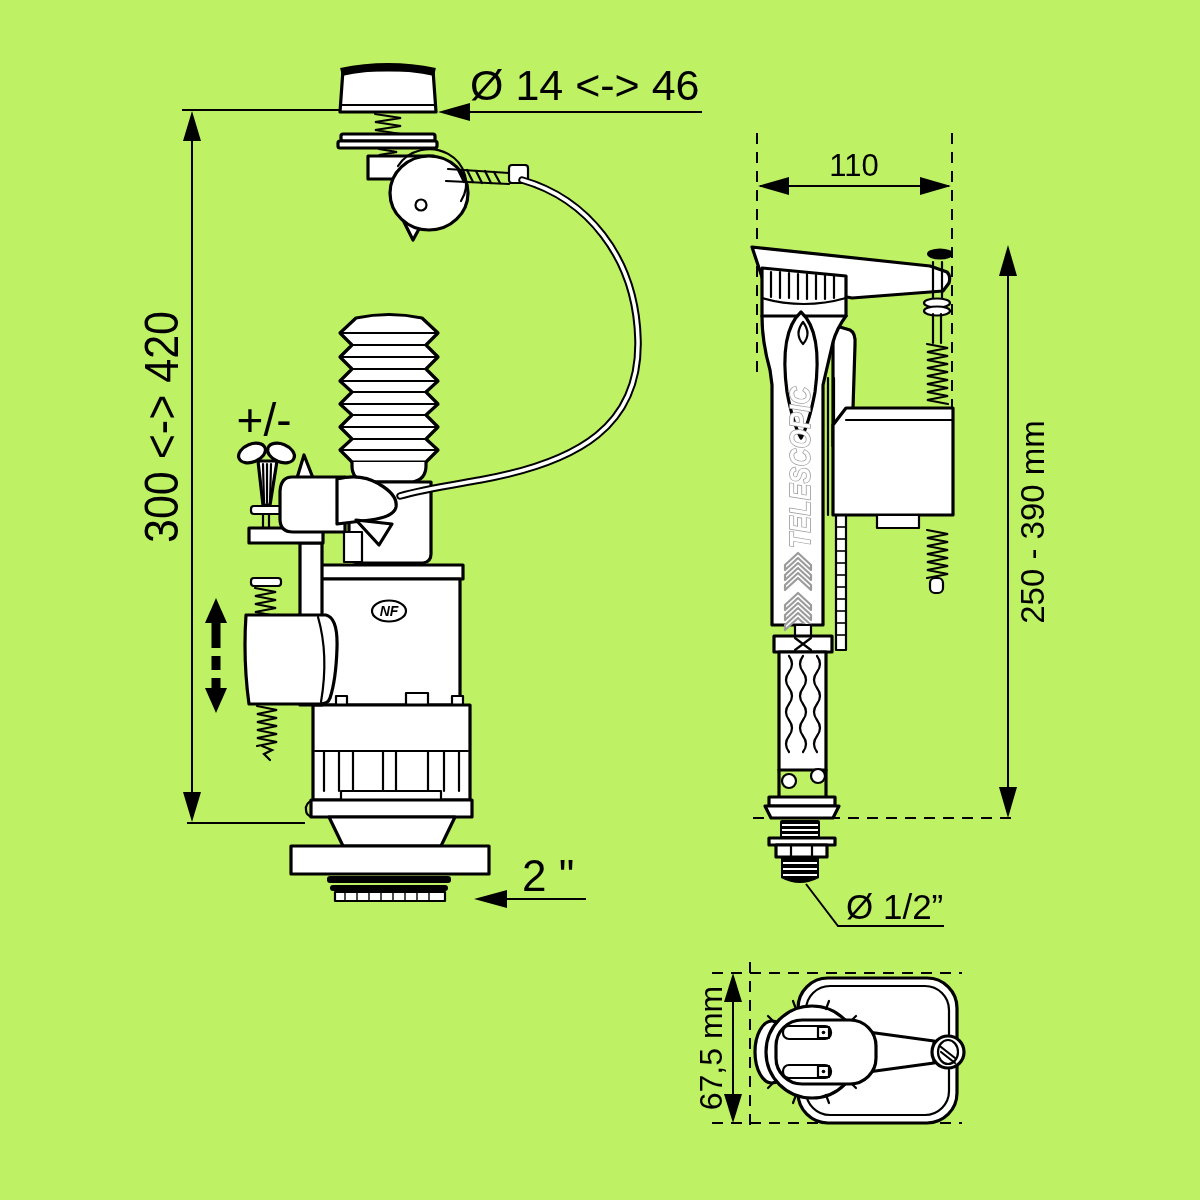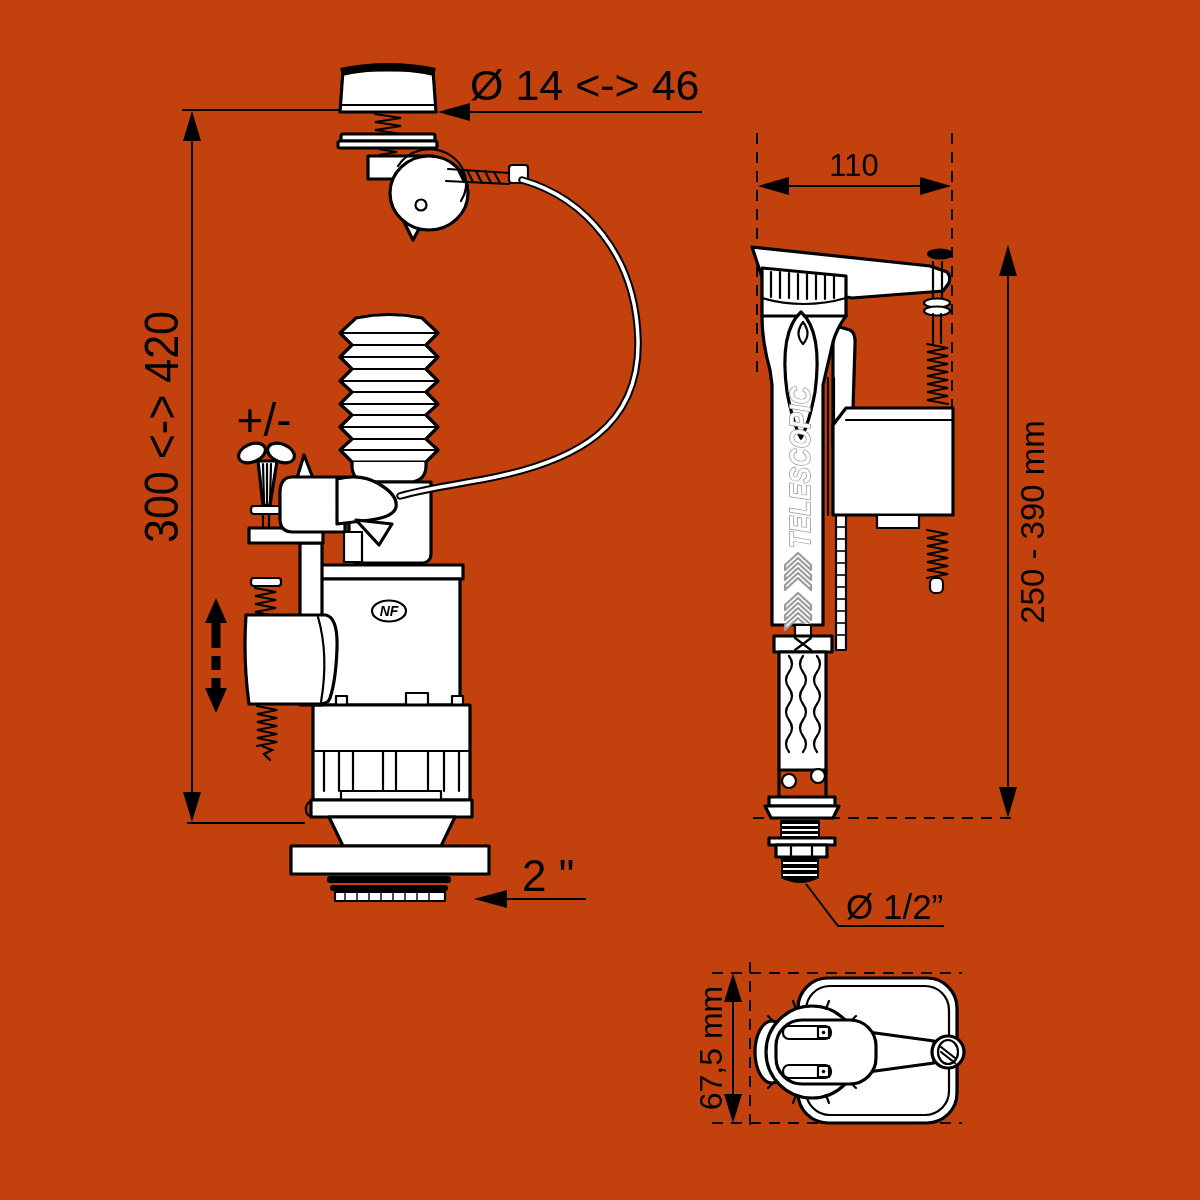--- a/index.html
+++ b/index.html
@@ -1,16 +1,16 @@
 <!DOCTYPE html>
 <html><head>
 <meta charset="utf-8">
 <style>
   html,body{margin:0;padding:0;background:#fff;}
-  .stage{width:1200px;height:1200px;background:#c2410c;position:relative;overflow:hidden;}
+  .stage{width:1200px;height:1200px;background:#bef264;position:relative;overflow:hidden;}
   svg{display:block;}
   text{font-family:"Liberation Sans","DejaVu Sans",sans-serif;fill:#000;}
   .ln{fill:none;stroke:#000;stroke-width:3.2;stroke-linejoin:round;stroke-linecap:round;}
   .lnw{fill:#fff;stroke:#000;stroke-width:3.2;stroke-linejoin:round;}
   .lnw2{fill:#fff;stroke:#000;stroke-width:2.2;stroke-linejoin:round;}
   .thin{fill:none;stroke:#000;stroke-width:2.2;stroke-linecap:round;}
   .dim{fill:none;stroke:#000;stroke-width:2;}
   .dash{fill:none;stroke:#000;stroke-width:2;stroke-dasharray:11 8;}
   .blk{fill:#000;stroke:none;}
   .outline-txt{fill:#fff;stroke:#9b9b9b;stroke-width:1.6px;paint-order:stroke fill;font-weight:bold;font-style:italic;letter-spacing:1px;}

